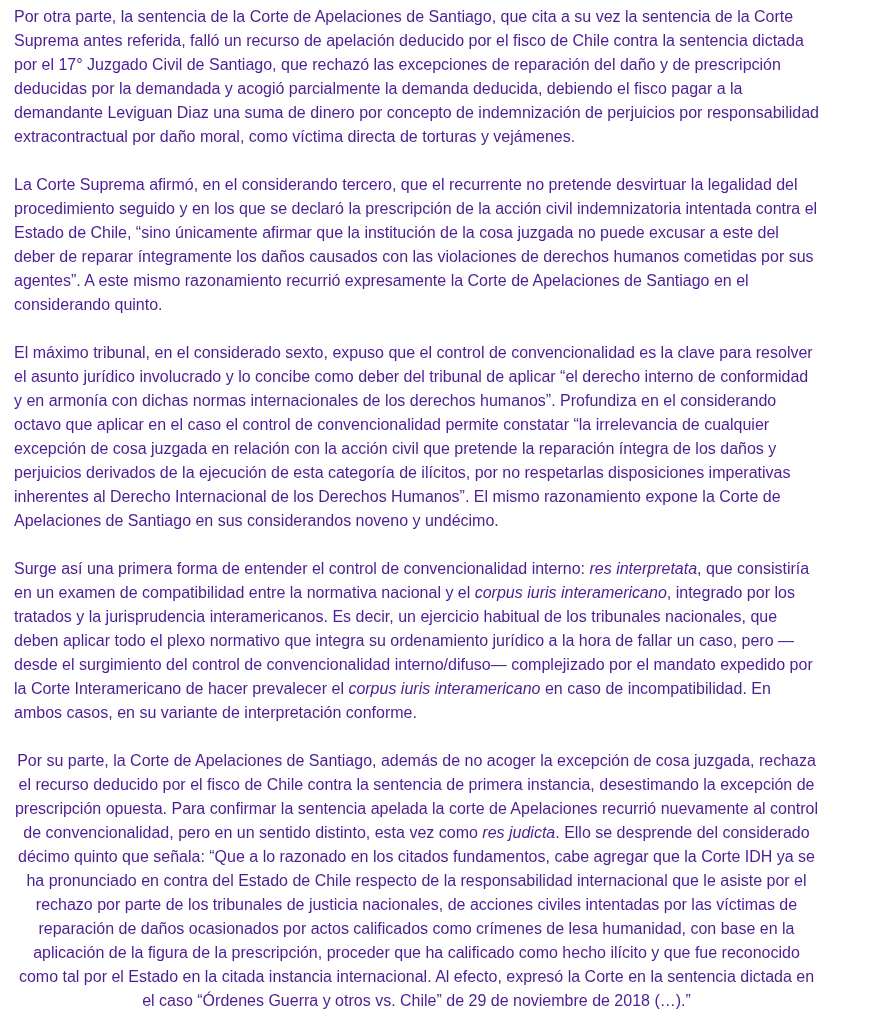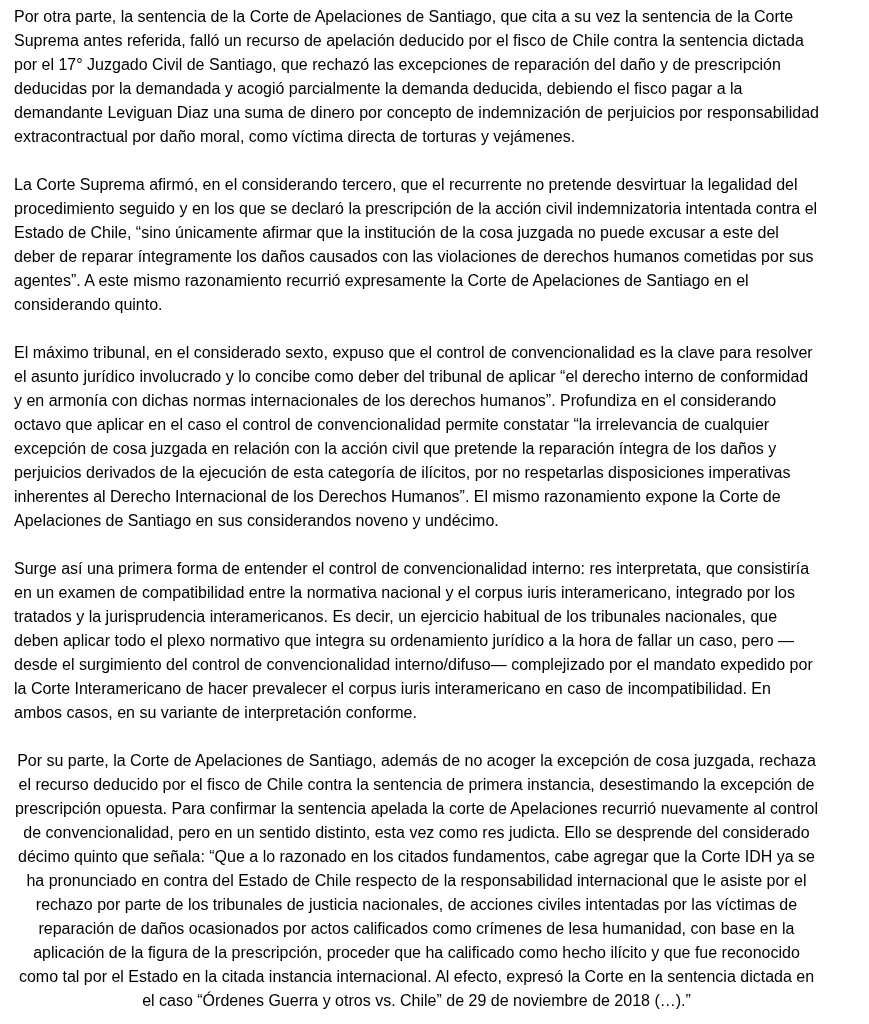--- a/index.html
+++ b/index.html
@@ -26,26 +26,27 @@
     margin: 0 0 24px 0;
   }
   .doc-body p:last-child {
     margin-bottom: 0;
     text-align: center;
   }
   .run {
     font-style: normal;
   }
   .run.italic {
+    font-style: italic;
   }
 </style>
 </head>
 <body>
 
 <div class="page">
-  <main class="doc-body" style="color: #000000;">
+  <main class="doc-body" style="color: #4c1d95;">
       <p><span class="run">Por otra parte, la sentencia de la Corte de Apelaciones de Santiago, que cita a su vez la sentencia de la Corte Suprema antes referida, falló un recurso de apelación deducido por el fisco de Chile contra la sentencia dictada por el 17° Juzgado Civil de Santiago, que rechazó las excepciones de reparación del daño y de prescripción deducidas por la demandada y acogió parcialmente la demanda deducida, debiendo el fisco pagar a la demandante Leviguan Diaz una suma de dinero por concepto de indemnización de perjuicios por responsabilidad extracontractual por daño moral, como víctima directa de torturas y vejámenes.</span></p>
       <p><span class="run">La Corte Suprema afirmó, en el considerando tercero, que el recurrente no pretende desvirtuar la legalidad del procedimiento seguido y en los que se declaró la prescripción de la acción civil indemnizatoria intentada contra el Estado de Chile, “sino únicamente afirmar que la institución de la cosa juzgada no puede excusar a este del deber de reparar íntegramente los daños causados con las violaciones de derechos humanos cometidas por sus agentes”. A este mismo razonamiento recurrió expresamente la Corte de Apelaciones de Santiago en el considerando quinto.</span></p>
       <p><span class="run">El máximo tribunal, en el considerado sexto, expuso que el control de convencionalidad es la clave para resolver el asunto jurídico involucrado y lo concibe como deber del tribunal de aplicar “el derecho interno de conformidad y en armonía con dichas normas internacionales de los derechos humanos”. Profundiza en el considerando octavo que aplicar en el caso el control de convencionalidad permite constatar “la irrelevancia de cualquier excepción de cosa juzgada en relación con la acción civil que pretende la reparación íntegra de los daños y perjuicios derivados de la ejecución de esta categoría de ilícitos, por no respetarlas disposiciones imperativas inherentes al Derecho Internacional de los Derechos Humanos”. El mismo razonamiento expone la Corte de Apelaciones de Santiago en sus considerandos noveno y undécimo.</span></p>
       <p><span class="run">Surge así una primera forma de entender el control de convencionalidad interno: </span><span class="run italic">res interpretata</span><span class="run">, que consistiría en un examen de compatibilidad entre la normativa nacional y el </span><span class="run italic">corpus iuris interamericano</span><span class="run">, integrado por los tratados y la jurisprudencia interamericanos. Es decir, un ejercicio habitual de los tribunales nacionales, que deben aplicar todo el plexo normativo que integra su ordenamiento jurídico a la hora de fallar un caso, pero —desde el surgimiento del control de convencionalidad interno/difuso— complejizado por el mandato expedido por la Corte Interamericano de hacer prevalecer el </span><span class="run italic">corpus iuris interamericano</span><span class="run"> en caso de incompatibilidad. En ambos casos, en su variante de interpretación conforme.</span></p>
       <p><span class="run">Por su parte, la Corte de Apelaciones de Santiago, además de no acoger la excepción de cosa juzgada, rechaza el recurso deducido por el fisco de Chile contra la sentencia de primera instancia, desestimando la excepción de prescripción opuesta. Para confirmar la sentencia apelada la corte de Apelaciones recurrió nuevamente al control de convencionalidad, pero en un sentido distinto, esta vez como </span><span class="run italic">res judicta</span><span class="run">. Ello se desprende del considerado décimo quinto que señala: “Que a lo razonado en los citados fundamentos, cabe agregar que la Corte IDH ya se ha pronunciado en contra del Estado de Chile respecto de la responsabilidad internacional que le asiste por el rechazo por parte de los tribunales de justicia nacionales, de acciones civiles intentadas por las víctimas de reparación de daños ocasionados por actos calificados como crímenes de lesa humanidad, con base en la aplicación de la figura de la prescripción, proceder que ha calificado como hecho ilícito y que fue reconocido como tal por el Estado en la citada instancia internacional. Al efecto, expresó la Corte en la sentencia dictada en el caso “Órdenes Guerra y otros vs. Chile” de 29 de noviembre de 2018 (…).”</span></p>
     </main>
 </div>
 
 </body></html>

